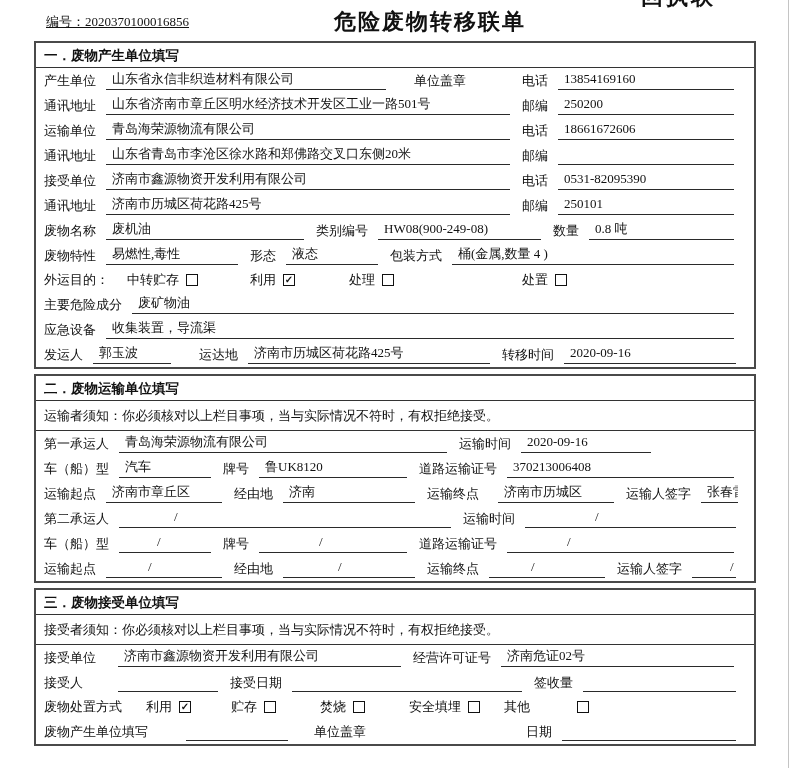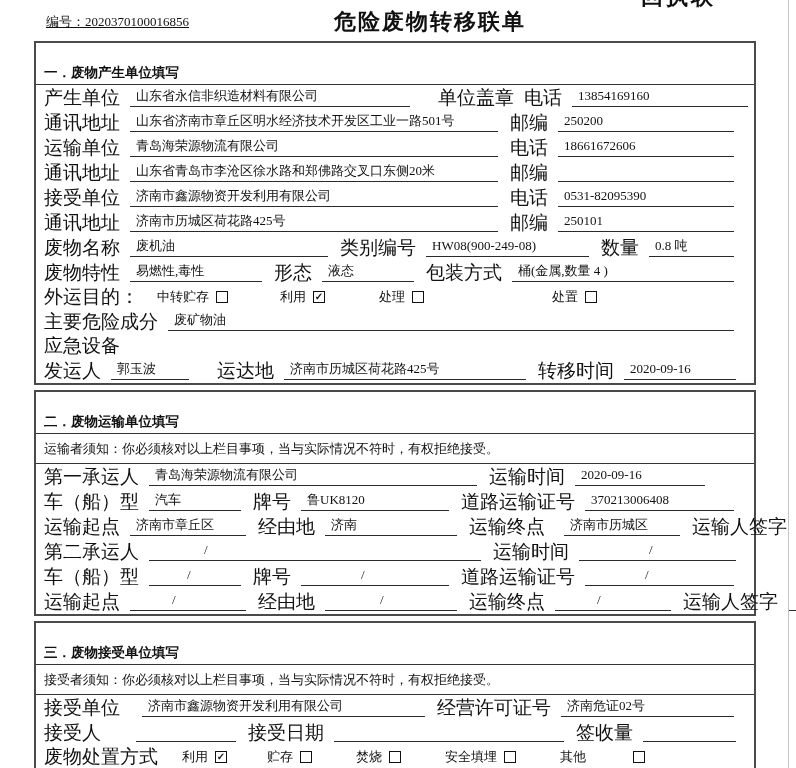--- a/index.html
+++ b/index.html
@@ -40,36 +40,36 @@
     font-size: 22px; font-weight: 900; letter-spacing: 3px;
   }
   .section {
     border: 2px solid #4a4a4a;
     margin: 0 40px 5px 34px;
     background: #ffffff;
   }
   .sec-header {
     font-family: "Liberation Sans", "DejaVu Sans", sans-serif;
     font-size: 13.5px; font-weight: bold;
-    padding: 20px 8px 2px;
+    padding: 3px 8px 2px;
     border-bottom: 1px solid #333333;
     line-height: 19px;
   }
   .notice {
     font-size: 13px; line-height: 19px;
     padding: 5px 8px;
     border-bottom: 1px solid #333333;
     white-space: nowrap;
   }
   .row {
     display: flex; align-items: flex-end;
     padding: 2px 8px 3px;
   }
   .lbl {
-    font-size: 19px; line-height: 19px;
+    font-size: 13px; line-height: 19px;
     white-space: nowrap; margin-right: 10px;
     flex: 0 0 auto;
   }
   .val {
     font-size: 13px; line-height: 18px;
     border-bottom: 1px solid #2a2a2a;
     padding: 0 4px 1px 6px;
     margin-right: 12px;
     white-space: nowrap; overflow: hidden;
     min-width: 20px; flex: 1 1 auto;
@@ -171,20 +171,21 @@
             <span class="chk-label">处置</span>
             <span class="chk-box"></span>
           </span>
         </div>
         <div class="row">
           <span class="lbl">主要危险成分</span>
           <span class="val">废矿物油</span>
         </div>
         <div class="row">
           <span class="lbl">应急设备</span>
+          <span class="val">收集装置，导流渠</span>
         </div>
         <div class="row">
           <span class="lbl">发运人</span>
           <span class="val" style="width: 78px; flex: 0 0 auto;">郭玉波</span>
           <span class="lbl" style="margin-left: 16px;">运达地</span>
           <span class="val" style="width: 242px; flex: 0 0 auto;">济南市历城区荷花路425号</span>
           <span class="lbl">转移时间</span>
           <span class="val" style="margin-right: 10px;">2020-09-16</span>
         </div>
       </div>
@@ -268,21 +269,21 @@
             <span class="chk-box"></span>
           </span>
           <span class="chk" style="margin-left: 44px;">
             <span class="chk-label">焚烧</span>
             <span class="chk-box"></span>
           </span>
           <span class="chk" style="margin-left: 44px;">
             <span class="chk-label">安全填埋</span>
             <span class="chk-box"></span>
           </span>
-          <span class="chk" style="margin-left: 44px; gap: 40px;">
+          <span class="chk" style="margin-left: 24px; gap: 40px;">
             <span class="chk-label">其他</span>
             <span class="chk-box"></span>
           </span>
         </div>
         <div class="row">
           <span class="lbl">废物产生单位填写</span>
           <span class="val" style="width: 102px; flex: 0 0 auto; margin-left: 28px;">&nbsp;</span>
           <span class="lbl" style="margin-left: 14px;">单位盖章</span>
           <span class="lbl" style="margin-left: 150px;">日期</span>
           <span class="val" style="margin-right: 10px;">&nbsp;</span>

